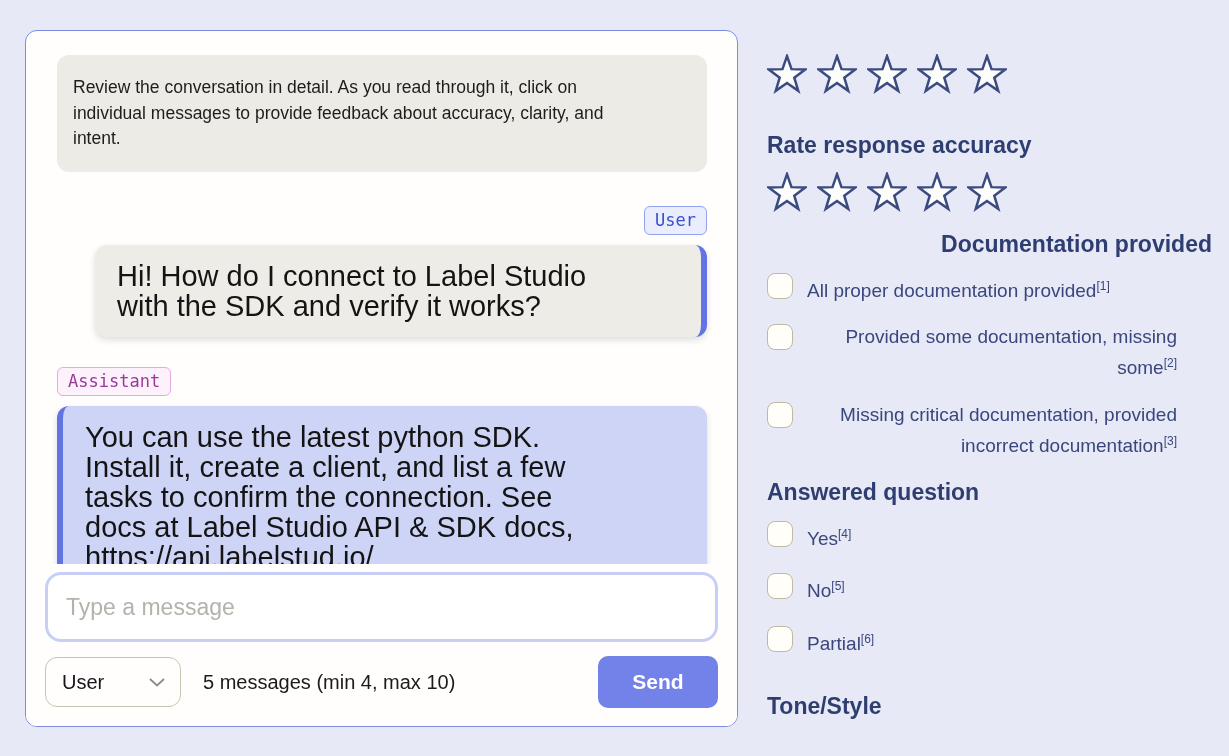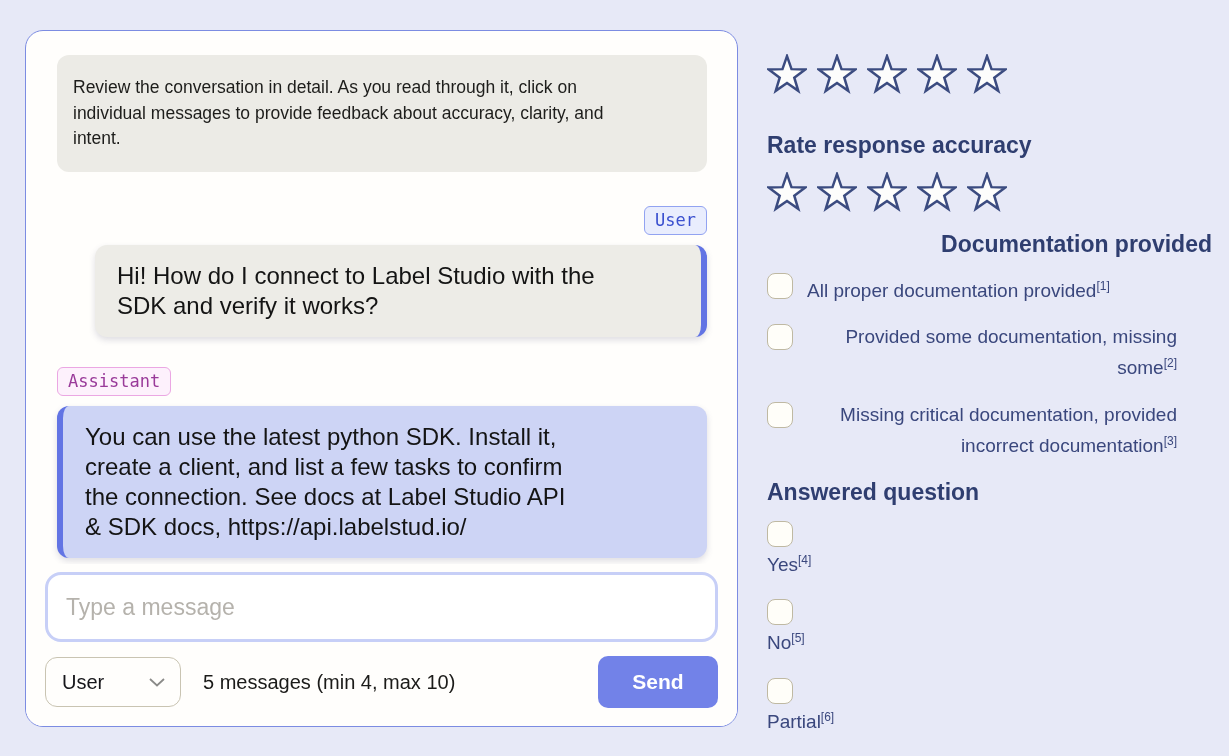--- a/index.html
+++ b/index.html
@@ -12,21 +12,21 @@
     color: #141414;
   }
 
   
   .chat-panel {
     position: absolute;
     left: 25px; top: 30px;
     width: 713px; height: 697px;
     background: #fffefc;
     border: 1.5px solid #7c8ce2;
-    border-radius: 18px;
+    border-radius: 12px;
     display: flex;
     flex-direction: column;
     overflow: hidden;
   }
   .messages {
     height: 533px;
     overflow: hidden;
     padding: 24px 30px 0 31px;
   }
   .instruction-box {
@@ -54,21 +54,21 @@
     border: 1.3px solid #92a3f1;
   }
   .role-badge.assistant {
     color: #993a99;
     background: #fdf1fc;
     border: 1.3px solid #eba7e3;
   }
   .bubble {
     border-radius: 12px;
     padding: 16px 22px;
-    font-size: 24px;
+    font-size: 29px;
     line-height: 30px;
     color: #141414;
     text-align: left;
     box-shadow: 0 3px 6px rgba(70,70,110,0.18);
   }
   .bubble p { max-width: 495px; }
   .bubble.user {
     margin: 10px 0 0 38px;
     background: #edece7;
     border-right: 6px solid #6274e4;
@@ -149,21 +149,21 @@
   .star { cursor: pointer; display: block; }
   .mt-38 { margin-top: 38px; }
   .mt-40 { margin-top: 19px; text-align: right; }
   .options { margin-top: 16px; }
   .choice-option {
     display: flex;
     align-items: flex-start;
     margin-bottom: 20px;
     cursor: pointer;
   }
-  .choice-option.compact { margin-bottom: 21px; flex-direction: column; }
+  .choice-option.compact { margin-bottom: 21px; }
   .checkbox {
     width: 26px; height: 26px;
     flex-shrink: 0;
     border: 1.5px solid #bfb9a3;
     border-radius: 8px;
     background: #fffef9;
     margin-right: 14px;
   }
   .choice-label {
     font-size: 19px;

